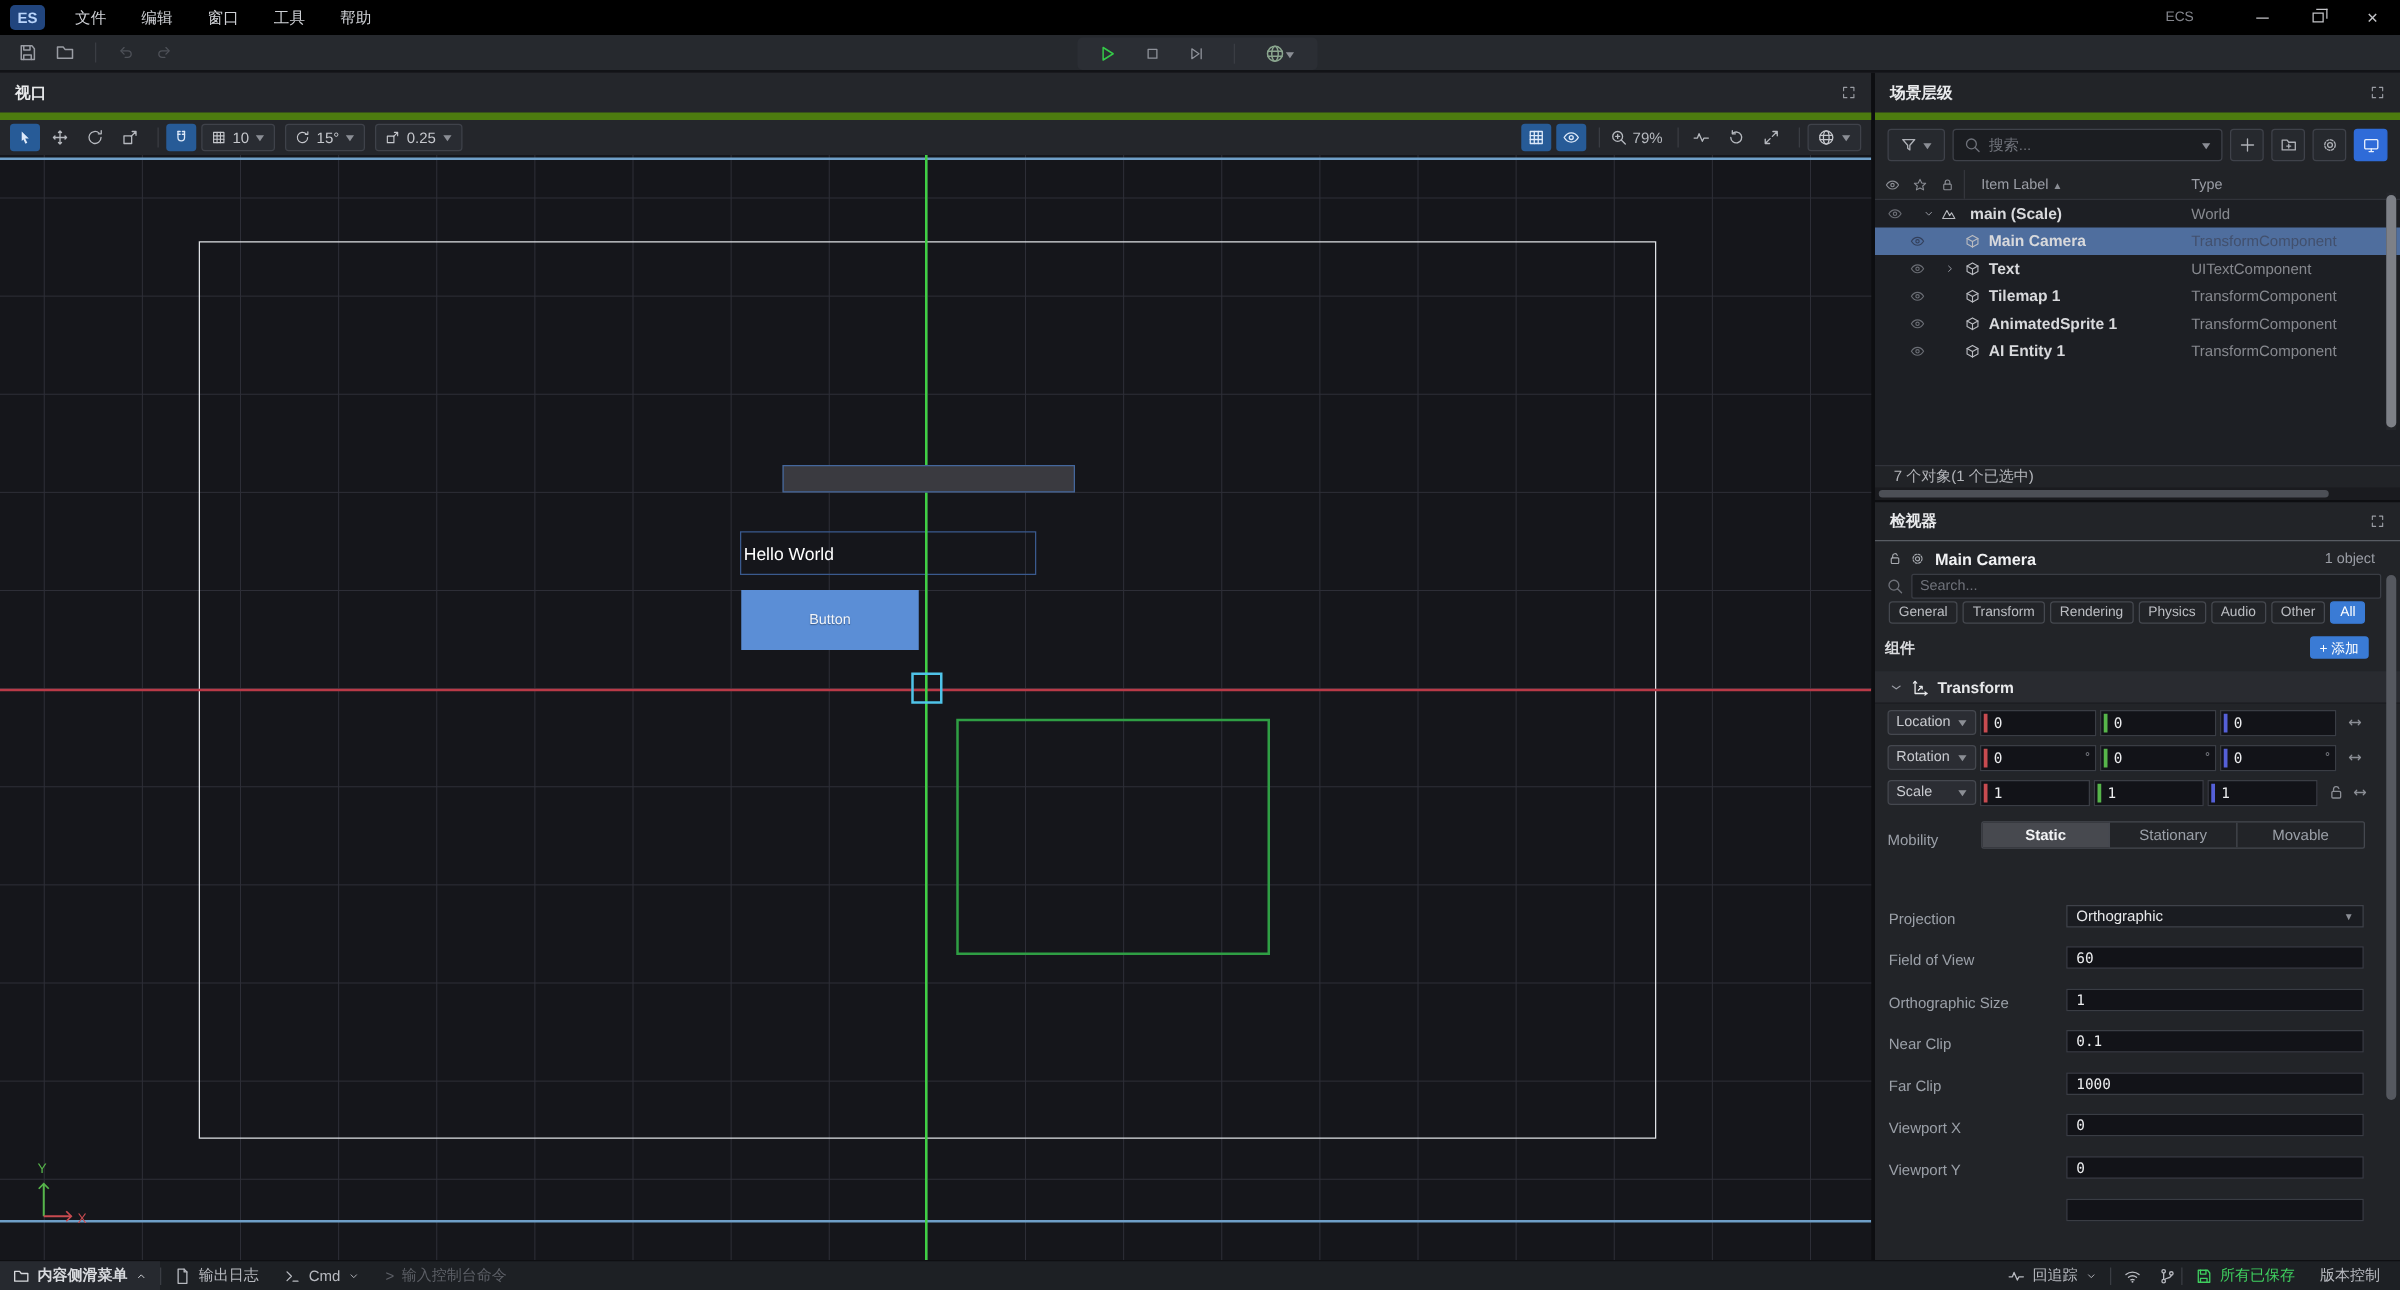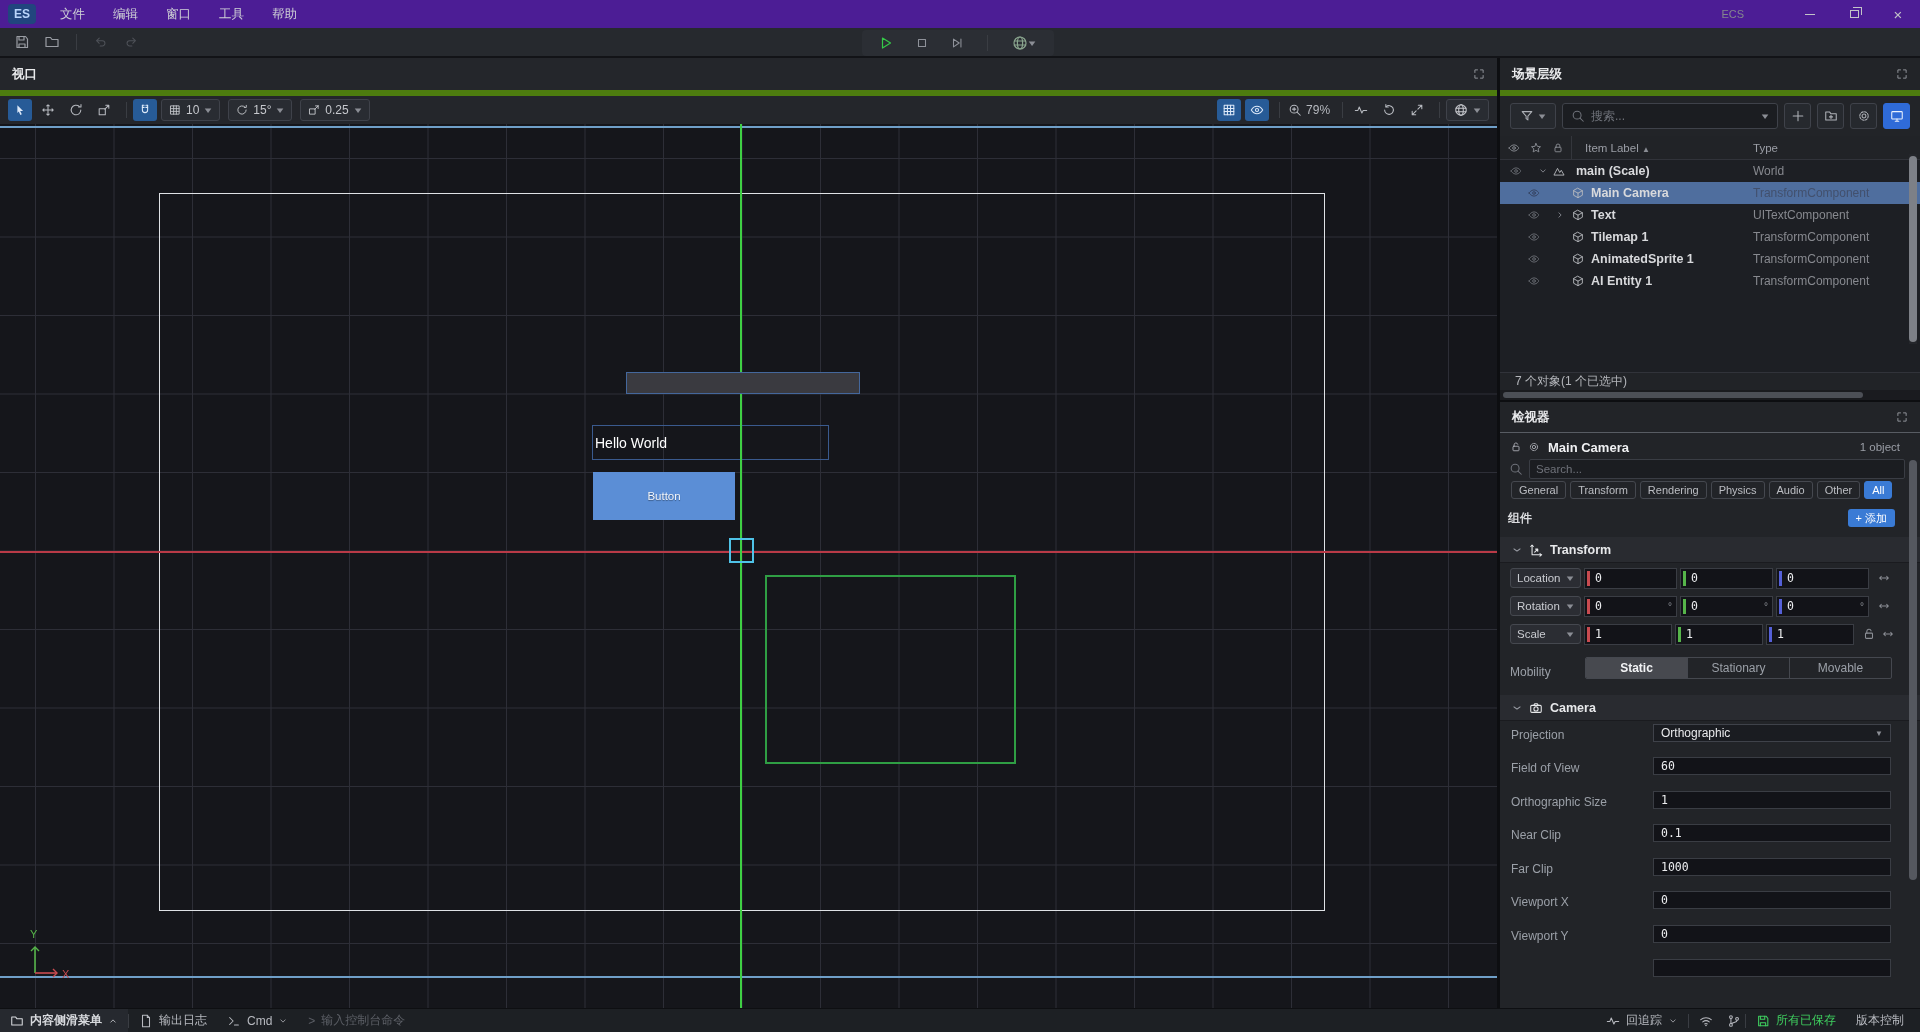--- a/index.html
+++ b/index.html
@@ -1,25 +1,25 @@
 <!DOCTYPE html>
 <html><head>
 <meta charset="utf-8">
 <style>
   *{margin:0;padding:0;box-sizing:border-box;font-family:"Liberation Sans","DejaVu Sans",sans-serif;-webkit-font-smoothing:antialiased}
   html,body{width:1920px;height:1032px;overflow:hidden;background:#101114;color:#d4d5d9;font-size:12px}
   .i{display:inline-block;vertical-align:middle;width:14px;height:14px;stroke:currentColor;fill:none;stroke-width:1.2;stroke-linecap:round;stroke-linejoin:round;flex:none}
   .i12{width:12px;height:12px}.i16{width:16px;height:16px}.i10{width:10px;height:10px}
   
-  .titlebar{height:28px;background:#4c1d95;display:flex;align-items:center;position:relative}
+  .titlebar{height:28px;background:#000000;display:flex;align-items:center;position:relative}
   .logo{margin-left:8px;width:28px;height:20px;border-radius:4px;background:#21457e;color:#b9d4fb;font-weight:bold;font-size:12px;display:flex;align-items:center;justify-content:center}
   .menus{display:flex;margin-left:14px;gap:8px}
   .menu{padding:4px 10px;color:#cfd1d6;font-size:12.5px;border-radius:3px;cursor:default}
   .winright{position:absolute;right:0;top:0;height:28px;display:flex;align-items:center}
-  .ecs{color:#84868d;font-size:11px;margin-right:44px}
+  .ecs{color:#84868d;font-size:11px;margin-right:33px}
   .wc{width:44px;height:28px;display:flex;align-items:center;justify-content:center;color:#c3c4c8}
   .wc .bar{width:10px;border-top:1.2px solid #c3c4c8}
   .wc .rest{width:9px;height:8px;border:1.2px solid #c3c4c8;position:relative}
   .wc .rest:before{content:"";position:absolute;left:2px;top:-4px;width:8px;height:7px;border:1.2px solid #c3c4c8;border-left:none;border-bottom:none}
   .wc .x{font-size:15px;line-height:1}
   
   .toolbar{height:30px;background:#26292e;border-bottom:2px solid #121317;display:flex;align-items:center;position:relative}
   .tbleft{display:flex;align-items:center;gap:6px;margin-left:10px;color:#9a9da4}
   .tbtn{width:24px;height:22px;display:flex;align-items:center;justify-content:center;border-radius:3px}
   .dis{color:#4e5158}
@@ -765,29 +765,20 @@
       </div>
       <div class="irow mobrow" style="top:253px">
         <span class="moblab">Mobility</span>
         <span class="seg">
           <div class="on">Static</div>
           <div>Stationary</div>
           <div>Movable</div>
         </span>
       </div>
 
-      <div class="irow sechead" style="top:293px">
-        <svg class="i i10 chev">
-            <use href="#i-chevd"></use>
-          </svg>
-        <svg class="i">
-            <use href="#i-camera"></use>
-          </svg>
-        <b>Camera</b>
-      </div>
       <div class="prow" style="top:322px">
         <span class="plab">Projection</span>
         <span class="pin psel">
             <span class="selv">Orthographic</span>
             <span class="tri">▼</span>
           </span>
       </div>
       <div class="prow" style="top:355px">
         <span class="plab">Field of View</span>
         <span class="pin">

